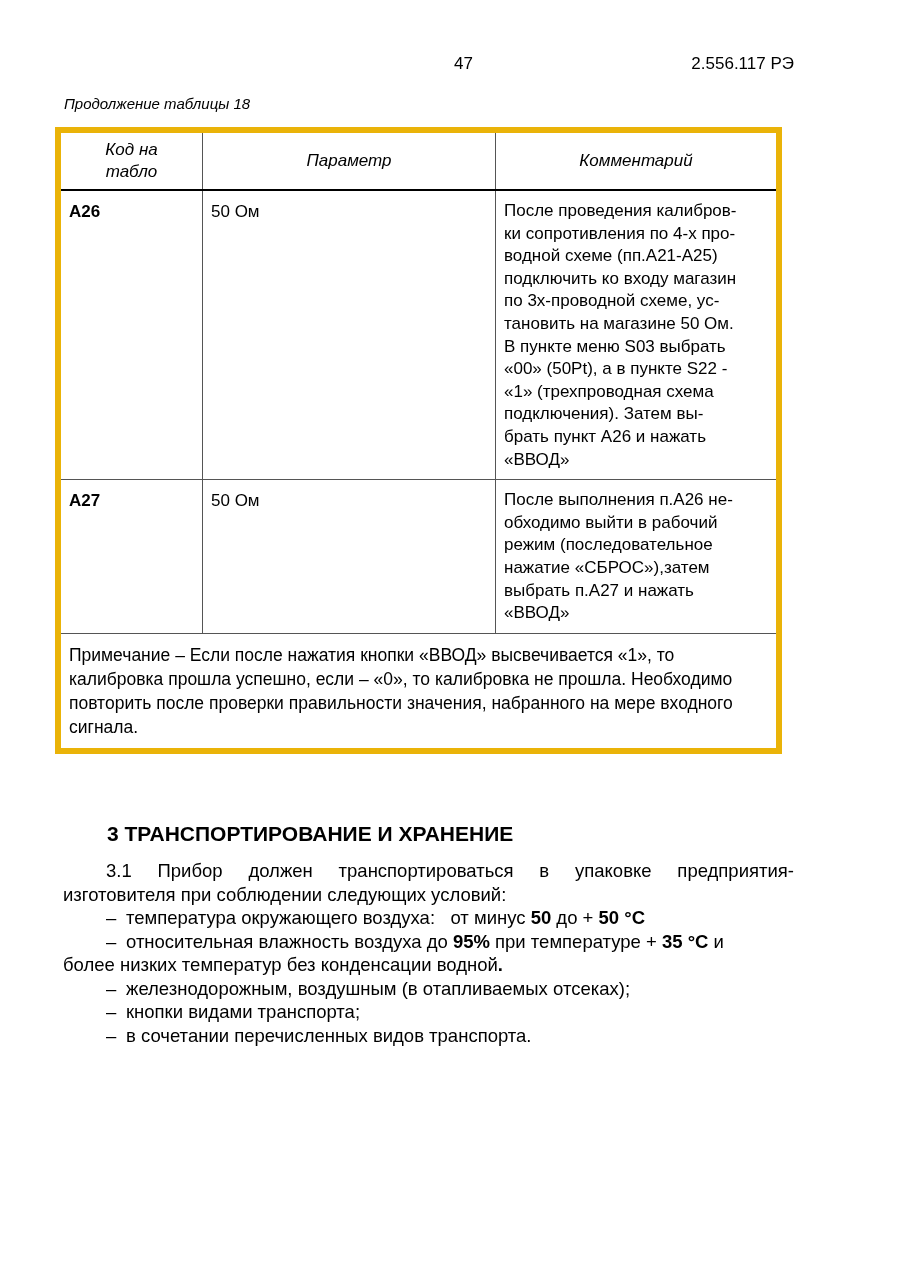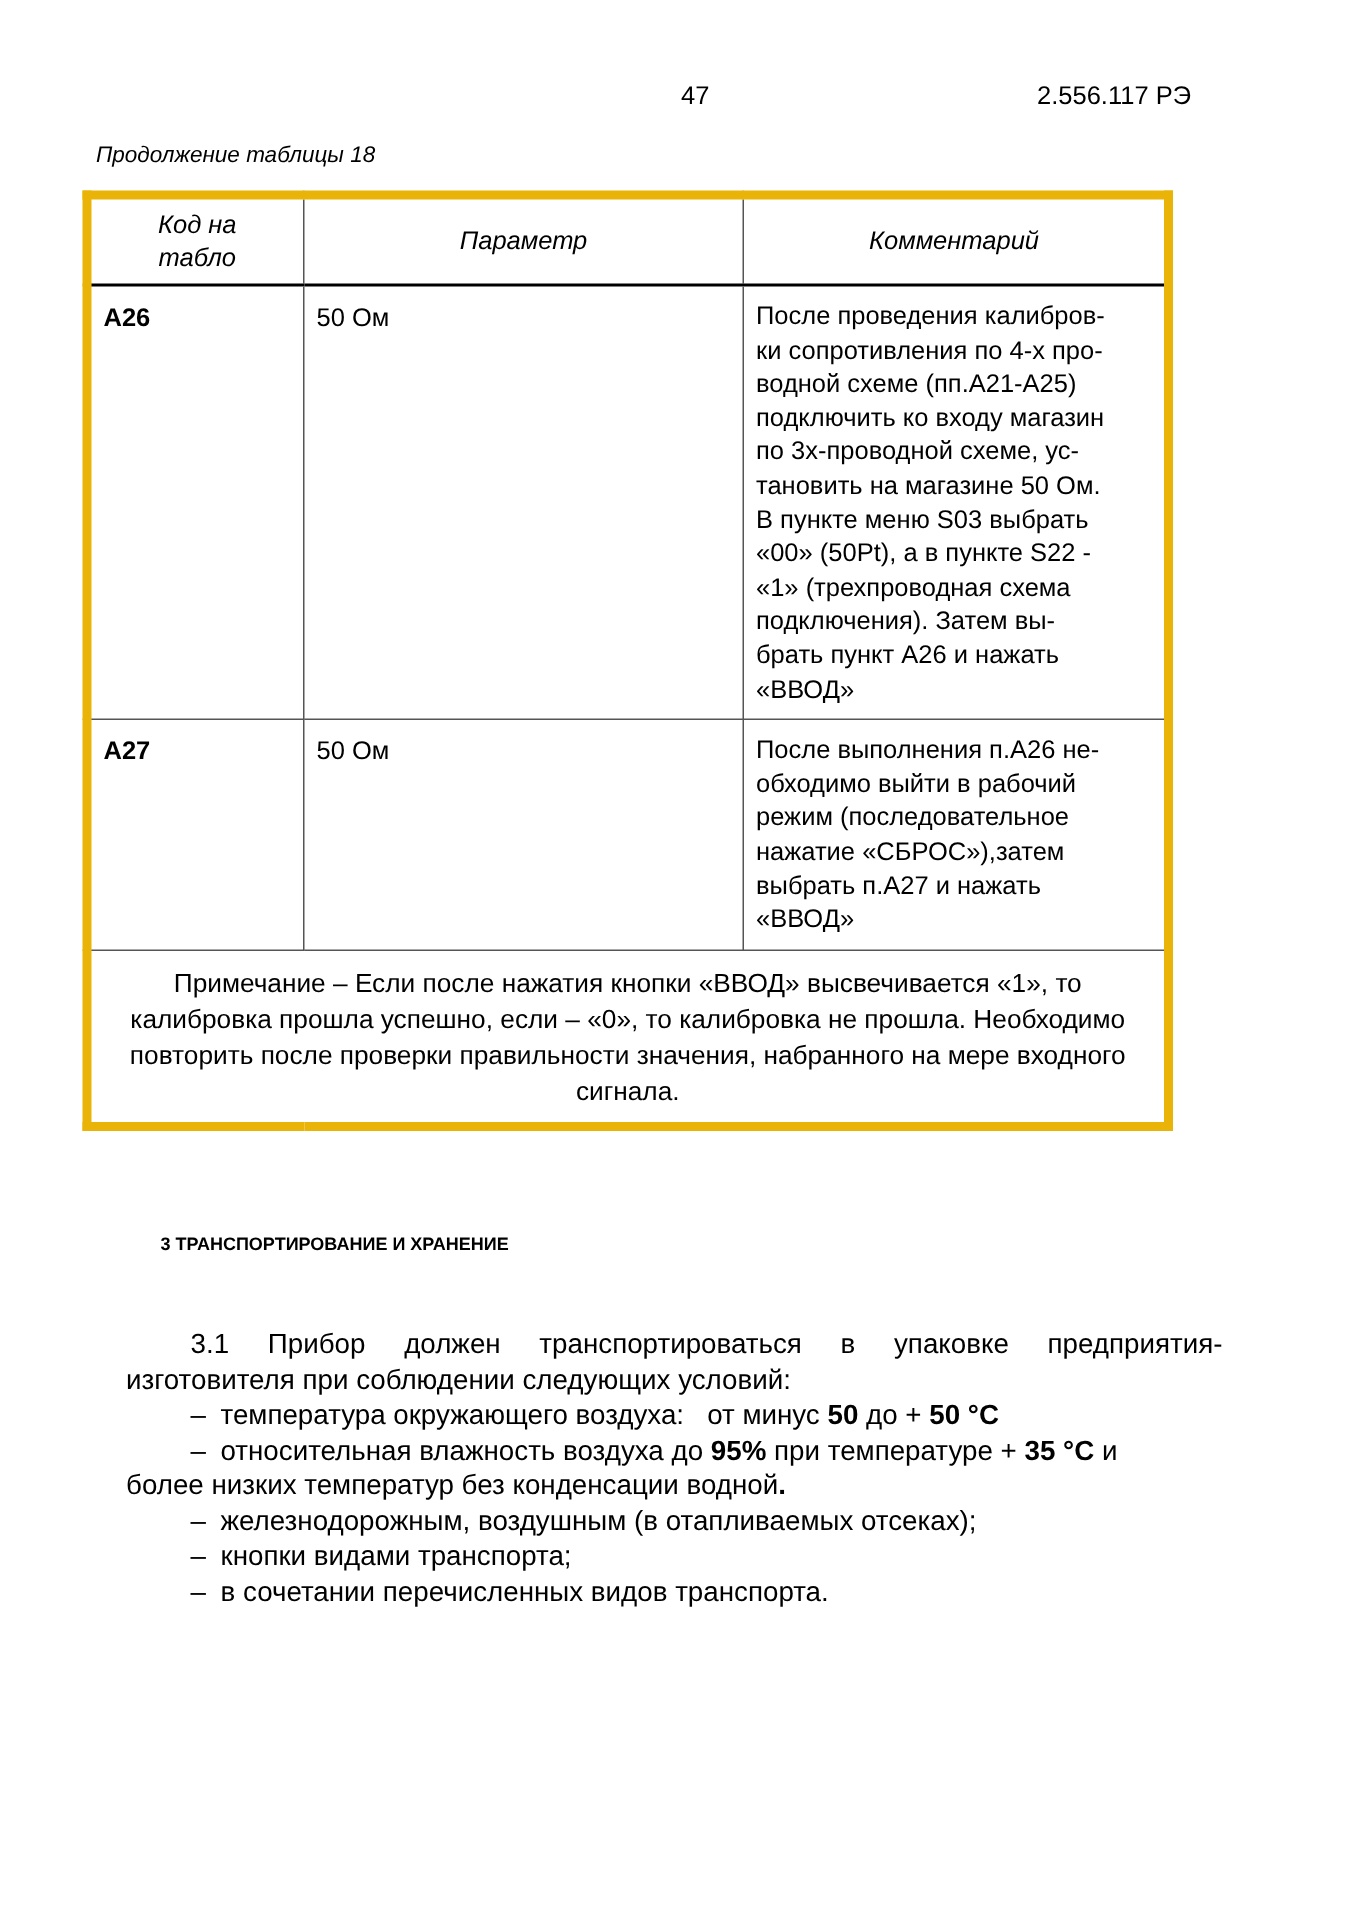--- a/index.html
+++ b/index.html
@@ -13,22 +13,22 @@
   table.main td, table.main th { border: 1px solid #555; vertical-align: top; padding: 0; }
   th { font-weight: normal; font-style: italic; text-align: center; vertical-align: middle !important; }
   .h-code { width: 141px; height: 56px; line-height: 22px; }
   .h-param { width: 292px; }
   .h-comment { }
   tr.head-row th { border-bottom: 2px solid #000; }
   .section-row td { font-weight: bold; padding: 12px 8px 10px 8px !important; height: 18px; }
   .code-cell { font-weight: bold; padding: 11px 8px 0 8px !important; }
   .param-cell { padding: 11px 8px 0 8px !important; }
   .comment-cell { padding: 9px 6px 8px 8px !important; line-height: 22.6px; white-space: pre-line; }
-  .note-cell { padding: 9px 8px 9px 8px !important; line-height: 24px; font-size: 17.5px; text-align: center; }
-  .section-title { position: absolute; left: 107px; top: 822px; font-size: 12px; font-weight: bold; }
+  .note-cell { padding: 9px 8px 9px 8px !important; line-height: 24px; font-size: 17.5px; }
+  .section-title { position: absolute; left: 107px; top: 822px; font-size: 21px; font-weight: bold; }
   .body-text { position: absolute; left: 63px; width: 731px; font-size: 18.5px; line-height: 23.5px; }
   .para { text-align: justify; text-align-last: left; text-indent: 43px; margin: 0; }
   .para.full { text-align-last: justify; }
   .bullet { margin: 0; padding-left: 43px; }
   .dash { display: inline-block; width: 20px; }
   b { font-weight: bold; }
 </style>
 </head>
 <body>
 
@@ -76,21 +76,21 @@
 «ВВОД»</td>
   </tr>
   <tr>
     <td colspan="3" class="note-cell">Примечание – Если после нажатия кнопки «ВВОД» высвечивается «1», то калибровка прошла успешно, если – «0», то калибровка не прошла. Необходимо повторить после проверки правильности значения, набранного на мере входного сигнала.</td>
   </tr>
 </tbody>
   </table>
 
 <div class="section-title">3 ТРАНСПОРТИРОВАНИЕ И ХРАНЕНИЕ</div>
 
-<div class="body-text" style="top:884px;margin-left:21px;">
+<div class="body-text" style="top:859px;">
   <p class="para full">3.1 Прибор должен транспортироваться в упаковке предприятия-</p>
   <p class="para" style="text-indent:0">изготовителя при соблюдении следующих условий:</p>
   <p class="bullet">
     <span class="dash">–</span><span style="white-space:pre">температура окружающего воздуха:   от минус </span><b>50</b><span style="white-space:pre"> до + </span><b>50 °С</b>
   </p>
   <p class="bullet">
     <span class="dash">–</span><span>относительная влажность воздуха до </span><b>95%</b><span style="white-space:pre"> при температуре + </span><b>35 °С</b><span> и</span>
   </p>
   <p class="para" style="text-indent:0"><span>более низких температур без конденсации водной</span><b>.</b></p>
   <p class="bullet"><span class="dash">–</span><span>железнодорожным, воздушным (в отапливаемых отсеках);</span></p>

